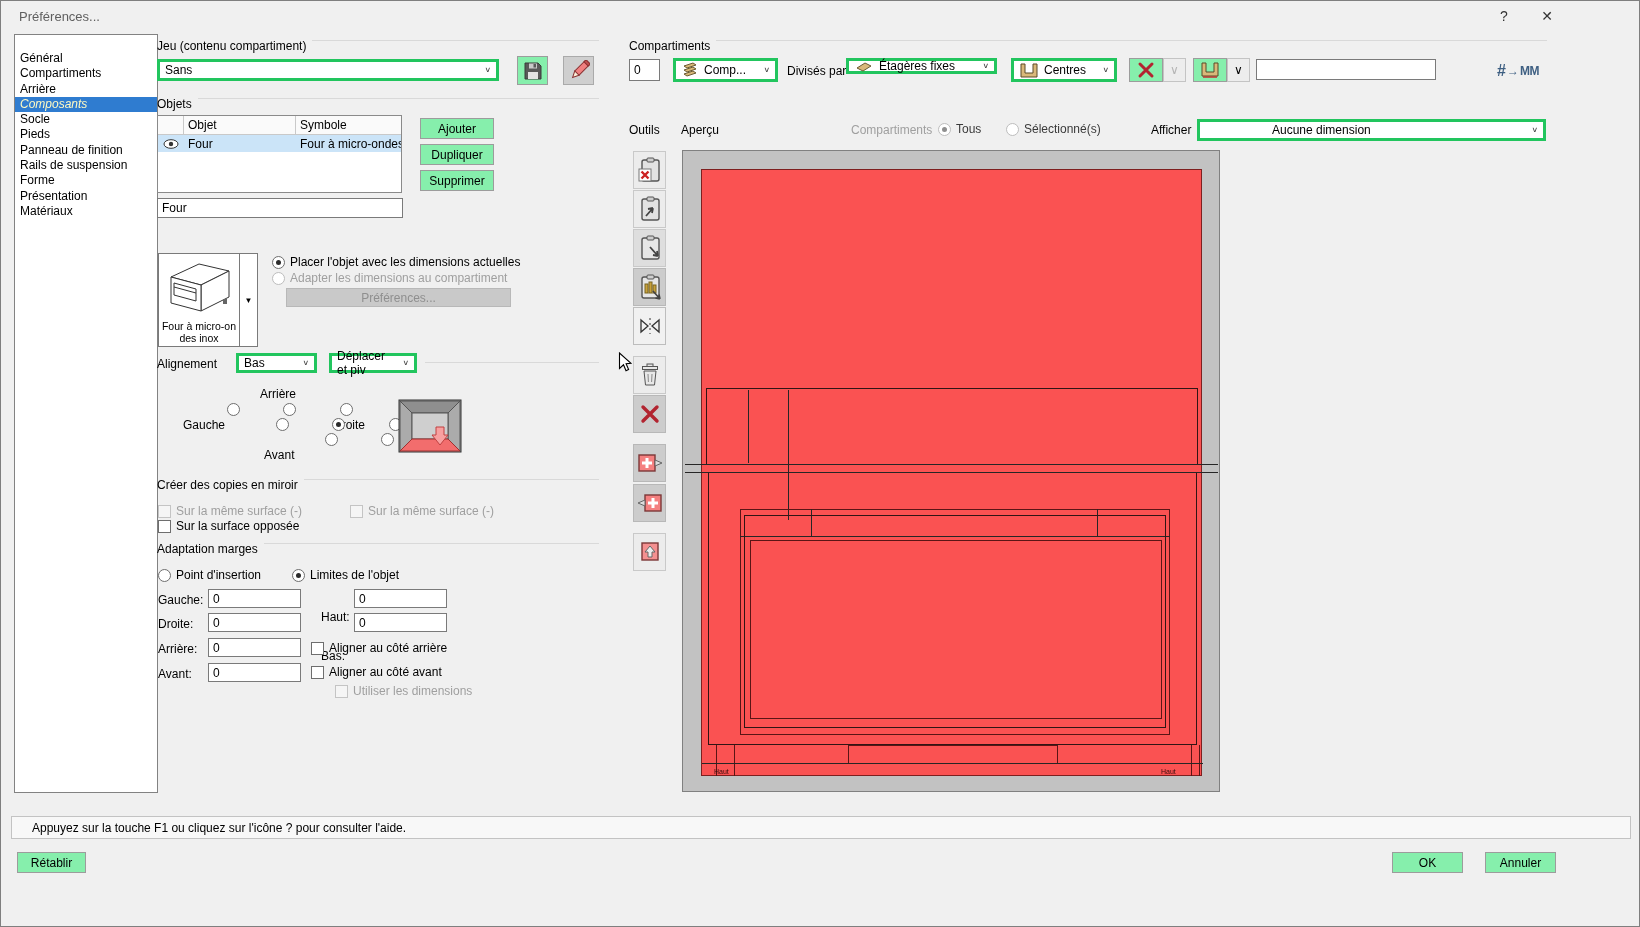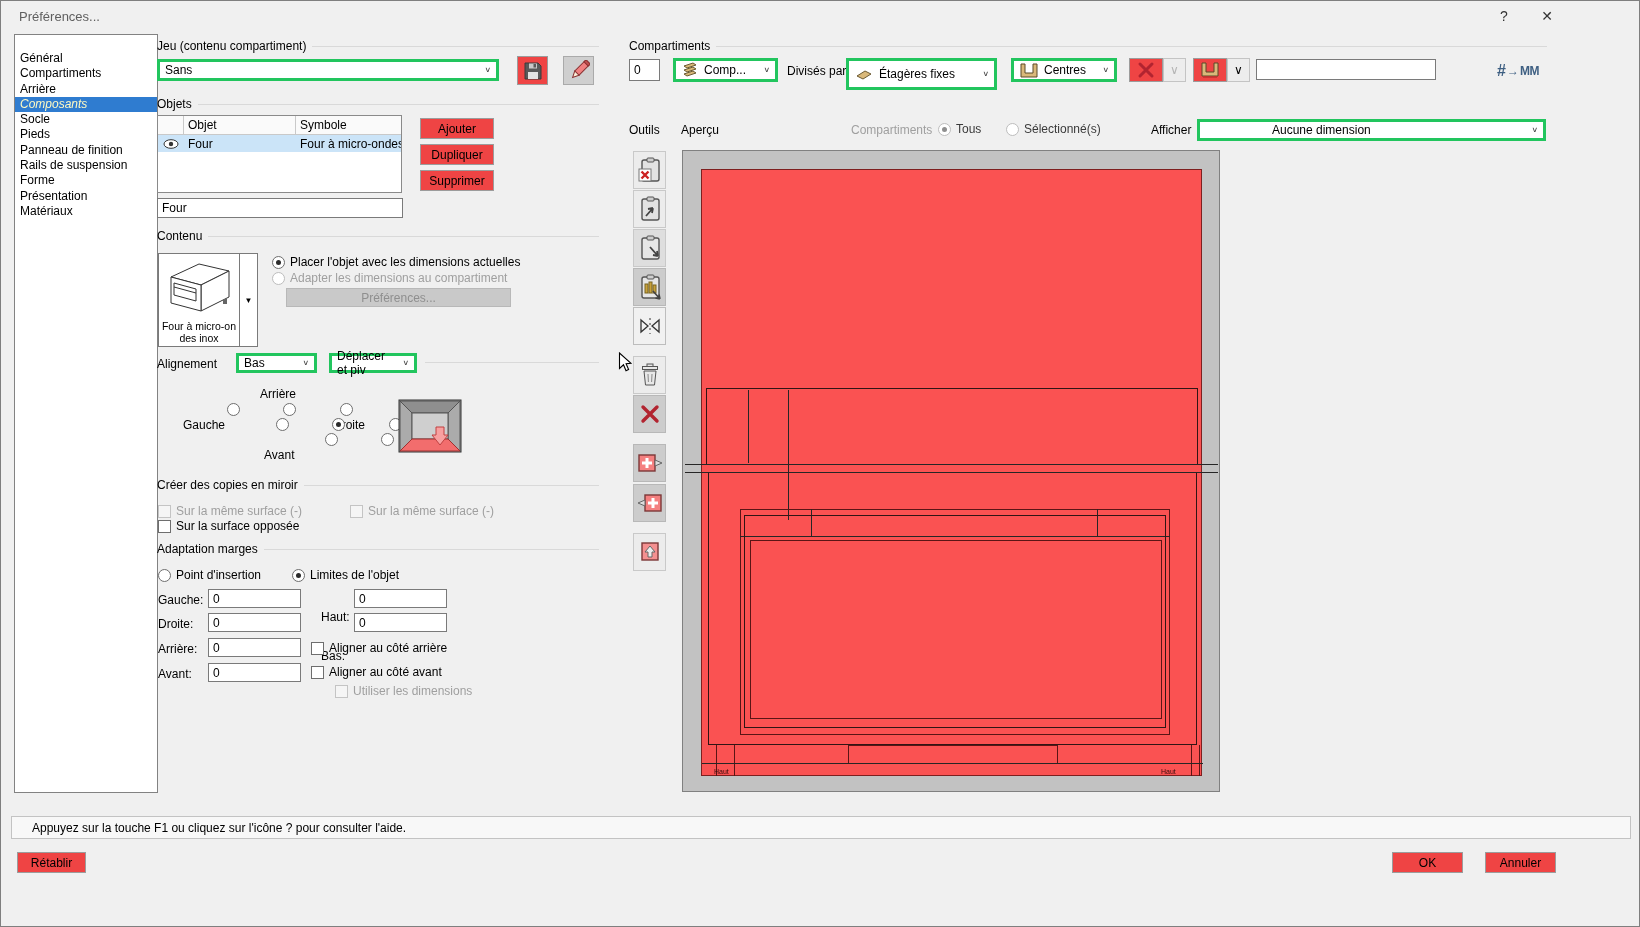--- a/index.html
+++ b/index.html
@@ -13,28 +13,28 @@
   .t { position:absolute; white-space:nowrap; }
   .dis { color:#9f9f9f; }
   .titlebar { position:absolute; left:0; top:0; width:100%; height:30px; }
   .title-text { position:absolute; left:18px; top:8px; font-size:13px; color:#5f5f5f; }
   .tb-btn { position:absolute; top:4px; width:30px; height:22px; display:flex; align-items:center; justify-content:center; font-size:14px; color:#333; cursor:default; }
 
   .listbox { position:absolute; left:13px; top:33px; width:144px; height:759px; background:#fff; border:1px solid #828282; padding-top:16px; }
   .li { height:15.3px; line-height:15.3px; padding-left:5px; white-space:nowrap; overflow:hidden; }
   .li.sel { background:#2F7CD0; color:#fef9c3;font-style:italic; }
 
-  .sect { position:absolute; display:flex; align-items:center; gap:6px; }
+  .sect { position:absolute; display:flex; align-items:flex-start; gap:6px; }
   .sect .rule { flex:1; border-top:1px solid #D9D9D9; margin-top:1px; }
   .rule-seg { position:absolute; border-top:1px solid #D9D9D9; }
 
   .input { position:absolute; background:#fff; border:1px solid #7a7a7a; font-family:"Liberation Sans",sans-serif; font-size:12px; padding:1px 4px; }
   .dd { position:absolute; background:#fff; border:3px solid #22c55e; display:flex; align-items:center; padding:0 5px; gap:5px; }
   .dd .chev { margin-left:auto; font-size:9px; color:#404040; transform:scaleY(.8); }
-  .btn { position:absolute; background:#ef4444; border:1px solid #9C9C9C; display:flex; align-items:center; justify-content:center; font-size:12px; }
+  .btn { position:absolute; background:#86efac; border:1px solid #9C9C9C; display:flex; align-items:center; justify-content:center; font-size:12px; }
   .btn.disabled { background:#C9C9C9; color:#8f8f8f; border-color:#B8B8B8; }
 
   .rg { display:inline-block; width:13px; height:13px; border-radius:50%; border:1px solid #6e6e6e; background:#fff; position:relative; vertical-align:-2px; }
   .rg.sel::after { content:""; position:absolute; left:3px; top:3px; right:3px; bottom:3px; border-radius:50%; background:#2b2b2b; }
   .rg.disc { border-color:#bdbdbd; }
   .rg.disc.sel::after { background:#8f8f8f; }
   .cg { display:inline-block; width:13px; height:13px; border:1px solid #6e6e6e; background:#fff; vertical-align:-2px; }
   .cg.disc { border-color:#C4C4C4; background:#F5F5F5; }
   .rrow { position:absolute; display:flex; align-items:center; gap:5px; white-space:nowrap; }
 
@@ -160,24 +160,20 @@
     </div>
   <div class="btn" style="left:419px; top:143px; width:74px; height:21px;">
       <span>Dupliquer</span>
     </div>
   <div class="btn" style="left:419px; top:169px; width:74px; height:21px;">
       <span>Supprimer</span>
     </div>
   <input class="input" style="left: 156px; top: 197px; width: 246px; height: 20px;" value="Four">
 
   
-  <div class="sect" style="left:156px; top:228px; width:442px;">
-    <span>Contenu</span>
-      <span class="rule"></span>
-  </div>
   <div class="thumb">
     <div class="thumb-main">
       <div class="thumb-img">
         <svg width="72" height="56" viewBox="0 0 72 56">
           <g fill="#fff" stroke="#333" stroke-width="1">
             <polygon points="8,18 36,5 66,12 38,26"></polygon>
             <polygon points="38,26 66,12 66,38 38,52"></polygon>
             <polygon points="8,18 38,26 38,52 8,44"></polygon>
             <polygon points="11,24 33,30 33,42 11,36"></polygon>
             <line x1="11" y1="28" x2="33" y2="34"></line>
@@ -309,21 +305,21 @@
         <g stroke="#6b5a33" fill="#D9B87A">
           <polygon points="3,4 12,1 15,3 6,6"></polygon>
           <polygon points="3,8 12,5 15,7 6,10"></polygon>
           <polygon points="3,12 12,9 15,11 6,14"></polygon>
         </g>
       </svg>
     <span>Comp...</span>
       <span class="chev">∨</span>
   </div>
   <span class="t" style="left:786px; top:63px;">Divisés par</span>
-  <div class="dd" style="left:845px; top:57px; width:151px; height:32px;">
+  <div class="dd" style="left:845px; top:57px; width:151px; height:16px;">
     <svg width="20" height="12">
         <polygon points="3,8 11,3 17,6 9,11" fill="#D9B87A" stroke="#6b5a33"></polygon>
       </svg>
     <span>Étagères fixes</span>
       <span class="chev">∨</span>
   </div>
   <div class="dd" style="left:1010px; top:57px; width:106px; height:24px;">
     <svg width="20" height="15">
         <path d="M2 1 h4 v9 h8 V1 h4 v13 H2 z" fill="#D9B87A" stroke="#5a4a28"></path>
       </svg>

